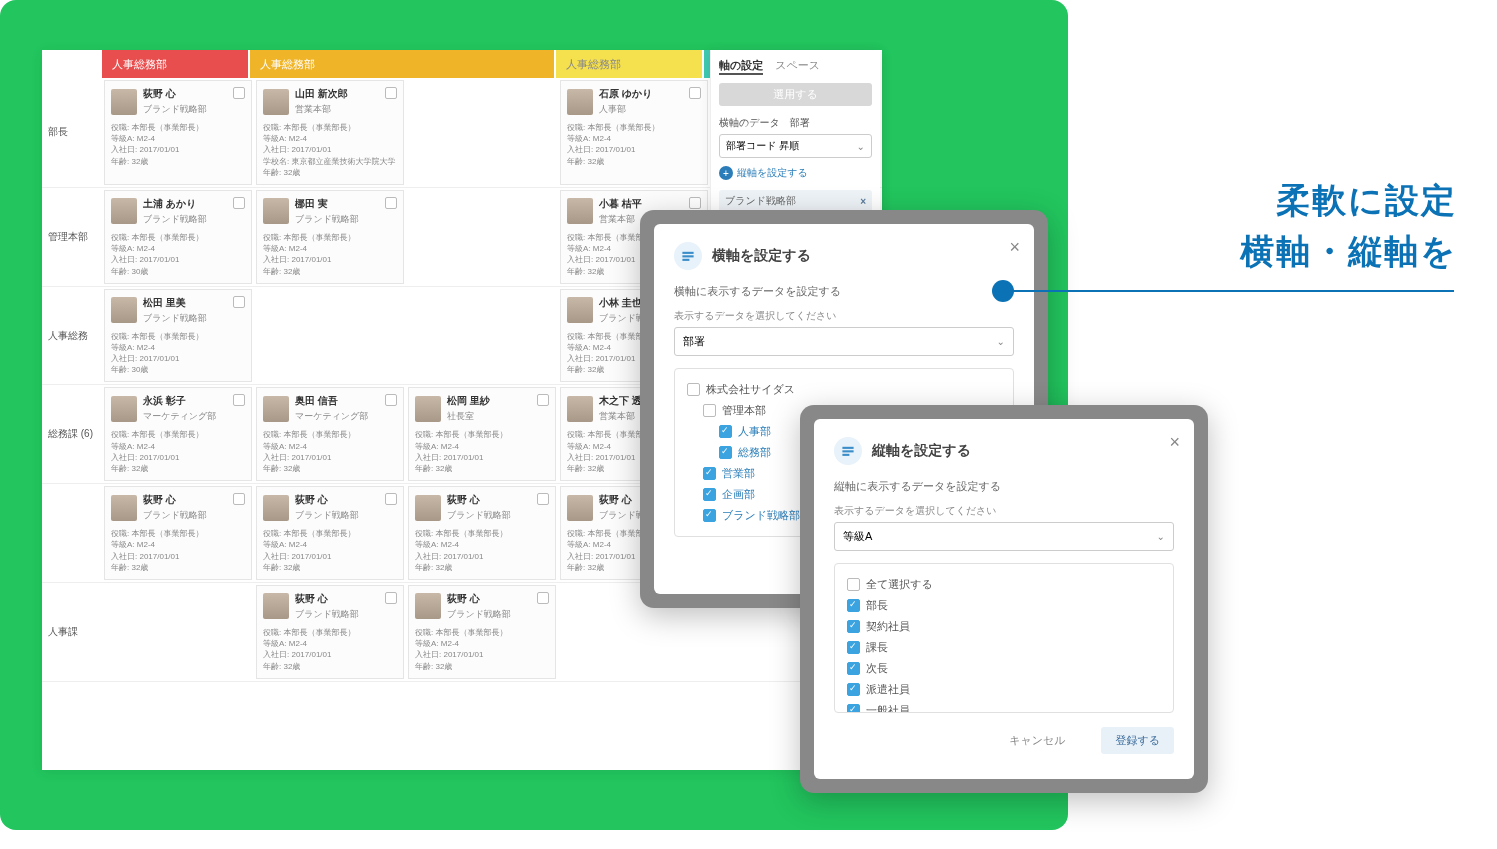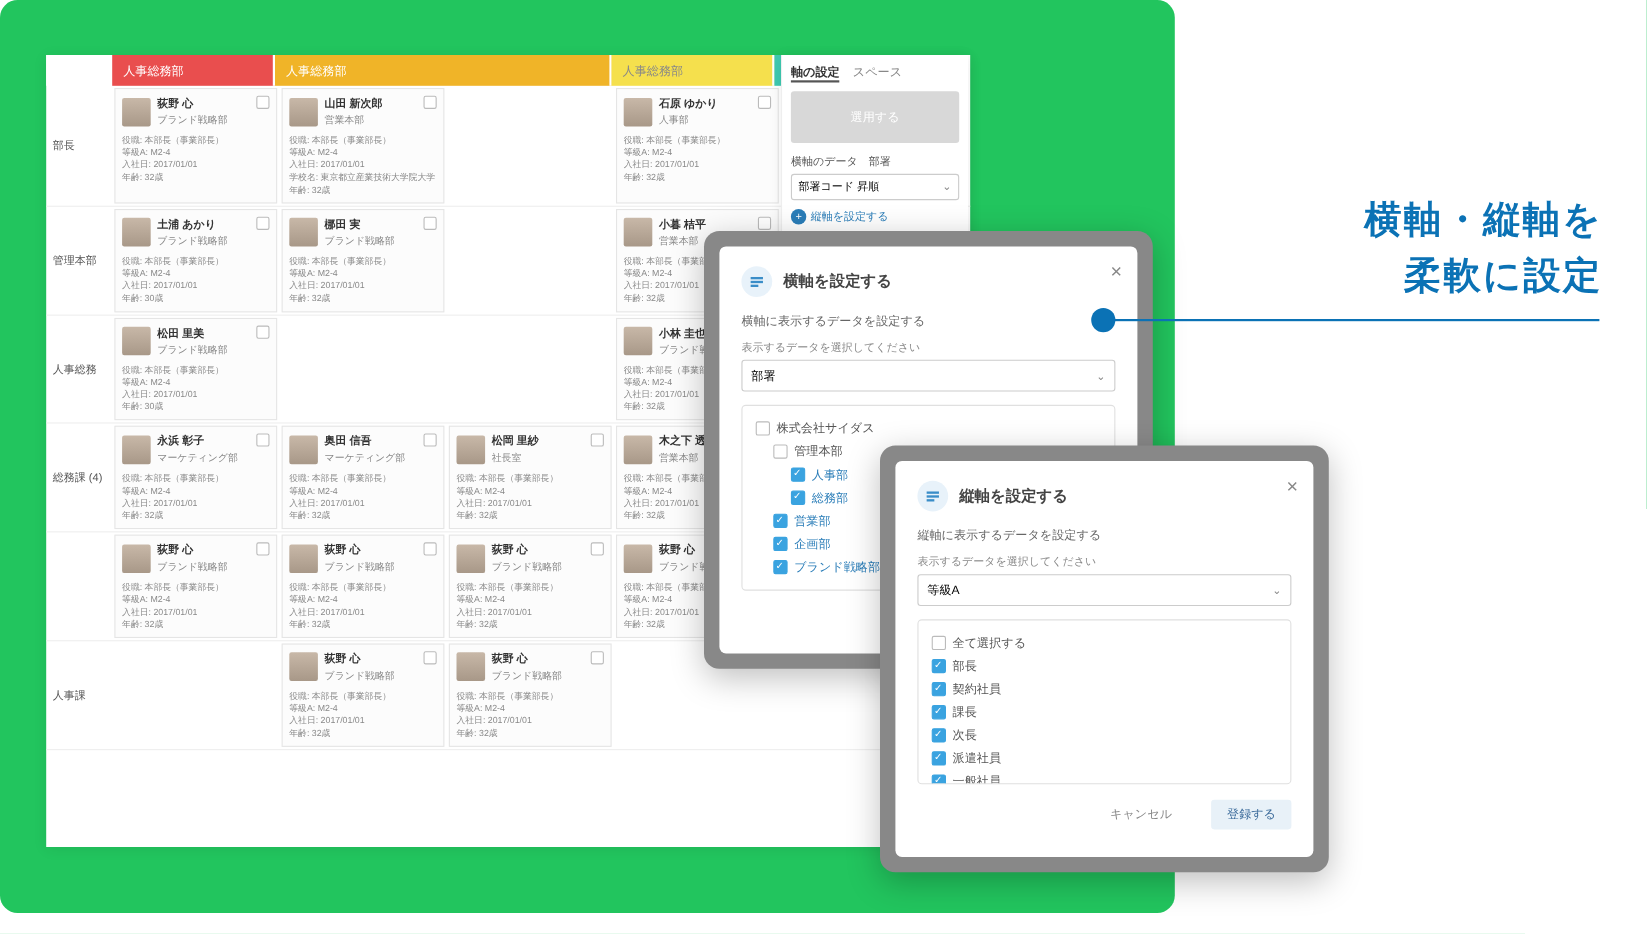--- a/index.html
+++ b/index.html
@@ -21,21 +21,21 @@
 .cell-head{display:flex;align-items:center;gap:6px;position:relative}
 .avatar{width:26px;height:26px;border-radius:2px;background:#d0d0d0;flex:none;background:linear-gradient(#c8b8a8,#a89888)}
 .name{font-size:10px;font-weight:600;color:#333}
 .dept{font-size:9px;color:#888;margin-top:2px}
 .chk{position:absolute;right:0;top:0;width:12px;height:12px;border:1px solid #bbb;border-radius:2px;background:#fff}
 .meta{font-size:8px;color:#888;line-height:1.4;margin-top:6px}
 .side-panel{position:absolute;left:710px;top:50px;width:170px;background:#fff;border-left:1px solid #eee;padding:8px;box-shadow:0 2px 12px rgba(0,0,0,0.08)}
 .side-tabs{display:flex;gap:12px;font-size:11px;margin-bottom:8px}
 .side-tab{color:#888}
 .side-tab.active{color:#333;font-weight:600;border-bottom:2px solid #555}
-.btn-gray{background:#d8d8d8;color:#fff;font-size:11px;text-align:center;padding:16px;border-radius:3px;margin-bottom:10px}
+.btn-gray{background:#d8d8d8;color:#fff;font-size:11px;text-align:center;padding:4px;border-radius:3px;margin-bottom:10px}
 .side-label{font-size:10px;color:#555;margin-bottom:4px}
 .side-select{border:1px solid #ccc;font-size:10px;padding:4px 6px;border-radius:3px;margin-bottom:8px;display:flex;justify-content:space-between;align-items:center}
 .side-add{display:flex;align-items:center;gap:4px;font-size:10px;color:#2a7db8;margin-bottom:10px}
 .plus-icon{width:14px;height:14px;border-radius:50%;background:#2a7db8;color:#fff;display:flex;align-items:center;justify-content:center;font-size:10px}
 .tag-chip{background:#eef3f7;font-size:10px;padding:4px 6px;border-radius:3px;display:flex;justify-content:space-between;align-items:center;color:#666}
 .tag-x{color:#5a7a9a;font-weight:bold}
 
 
 .modal-frame{position:absolute;background:#888;border-radius:14px;padding:14px;box-shadow:0 8px 30px rgba(0,0,0,0.25)}
 .modal{background:#fff;border-radius:6px;padding:18px 20px;position:relative}
@@ -232,21 +232,21 @@
                 <div>役職: 本部長（事業部長）</div>
                 <div>等級A: M2-4</div>
                 <div>入社日: 2017/01/01</div>
                 <div>年齢: 32歳</div>
               </div>
           </div>
         </div>
       </div>
 
       <div class="row">
-        <div class="row-label">総務課 (4)</div>
+        <div class="row-label">総務課 (6)</div>
         <div class="cells">
           <div class="cell">
             <div class="cell-head">
                 <div class="avatar"></div>
                 <div>
                   <div class="name">永浜 彰子</div>
                   <div class="dept">マーケティング部</div>
                 </div>
                 <div class="chk"></div>
               </div>
@@ -546,15 +546,15 @@
     <div class="modal-actions">
       <div class="btn-cancel">キャンセル</div>
       <div class="btn-submit">登録する</div>
     </div>
   </div>
 </div>
 
 <div class="callout-line"></div>
 <div class="callout-dot"></div>
 <div class="callout">
+  <div class="callout-text">柔軟に設定</div>
   <div class="callout-text">横軸・縦軸を</div>
-  <div class="callout-text">柔軟に設定</div>
 </div>
 
 </body></html>

